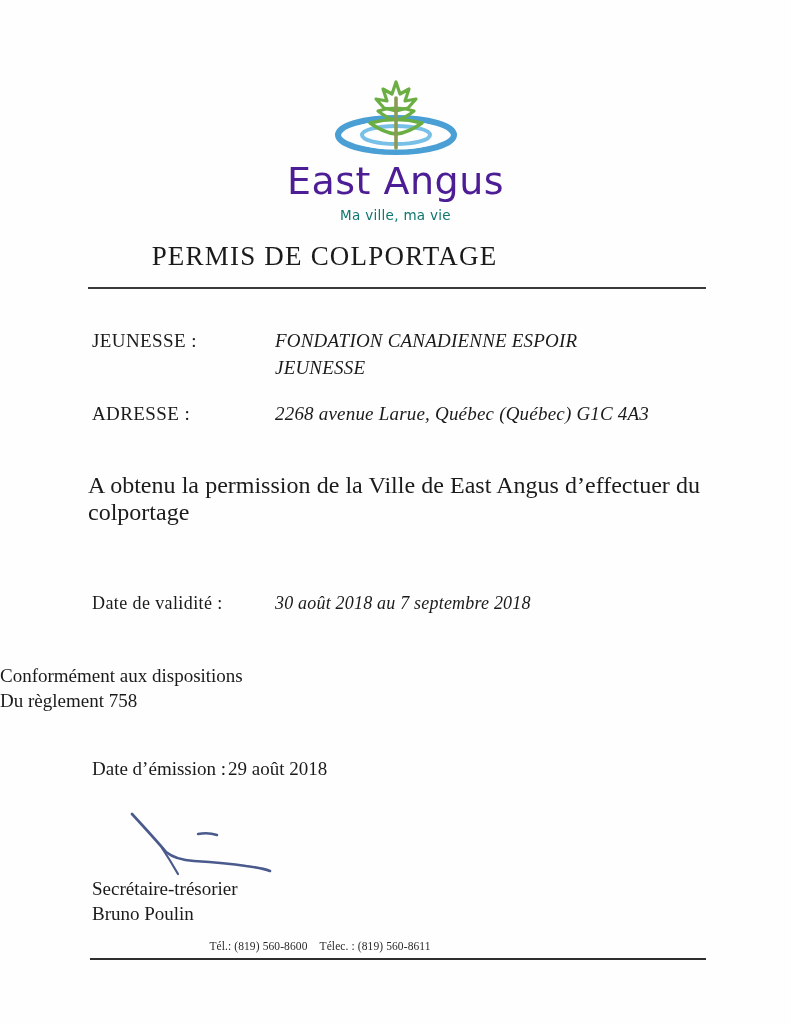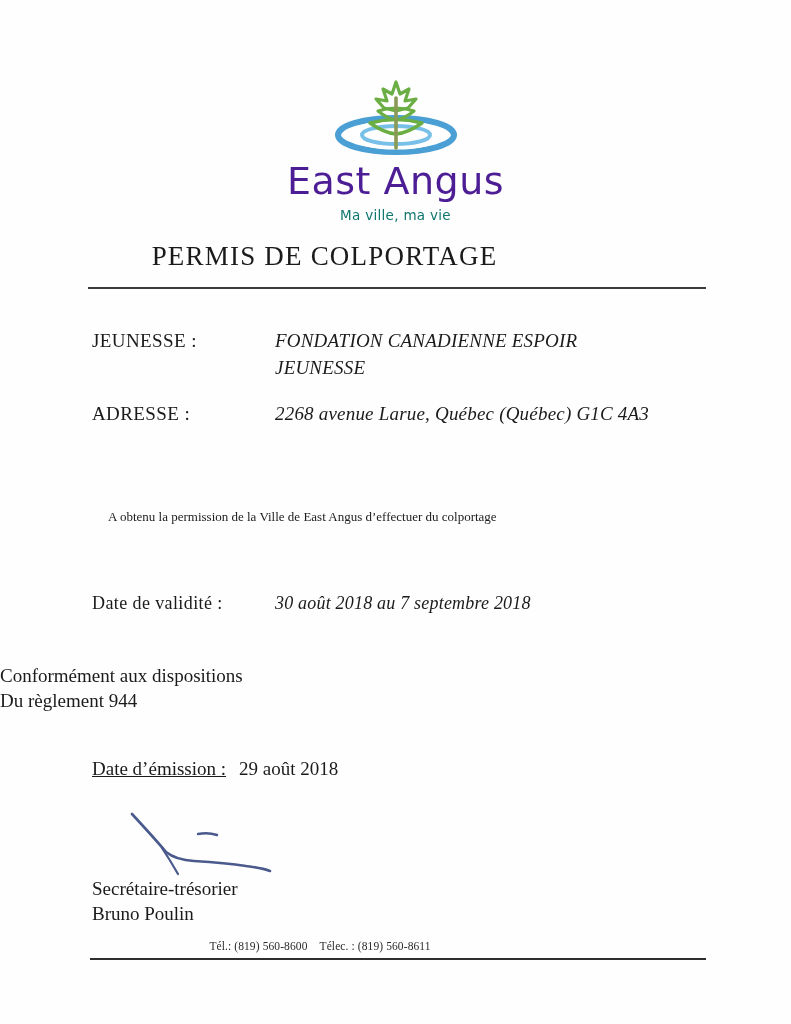--- a/index.html
+++ b/index.html
@@ -96,27 +96,26 @@
     max-width: 420px;
     letter-spacing: 0.2px;
     font-style: italic;
   }
   .field-value .line2 { display: block; }
 
   
   .body-paragraph {
     position: absolute;
     top: 472px;
-    left: 108px;
+    left: 88px;
     width: 612px;
-    font-size: 13px;
+    font-size: 24px;
     line-height: 27px;
     text-align: justify;
     text-justify: inter-word;
-    margin-top: 31px;
   }
 
   
   .validity-row {
     position: absolute;
     top: 590px;
     left: 92px;
     width: 620px;
     font-size: 18px;
     line-height: 27px;
@@ -136,21 +135,21 @@
   .regulation-block span { display: block; }
 
   
   .issue-row {
     position: absolute;
     top: 755px;
     left: 92px;
     font-size: 19px;
     line-height: 27px;
   }
-  .issue-row .issue-label { margin-right: 13px; text-decoration: underline; }
+  .issue-row .issue-label { margin-right: 2px; }
 
   
   .signature-area {
     position: absolute;
     top: 808px;
     left: 118px;
     width: 180px;
     height: 72px;
   }
   .signature-svg { display: block; width: 180px; height: 72px; }
@@ -217,21 +216,21 @@
   </div>
 
   <div class="body-paragraph">A obtenu la permission de la Ville de East Angus d’effectuer du colportage</div>
 
   <div class="validity-row">
     <span class="field-label">Date de validité :</span><span class="field-value">30 août 2018 au 7 septembre 2018</span>
   </div>
 
   <div class="regulation-block">
     <span>Conformément aux dispositions</span>
-    <span>Du règlement 944</span>
+    <span>Du règlement 758</span>
   </div>
 
   <div class="issue-row">
     <span class="issue-label">Date d’émission :</span><span>29 août 2018</span>
   </div>
 
   <div class="signature-area">
     <svg class="signature-svg" viewBox="0 0 180 72">
       <path d="M14 6 Q38 32 48 44 Q58 52 76 53 Q108 55 128 58 Q144 60 152 63" fill="none" stroke="#4a5a8c" stroke-width="2.6" stroke-linecap="round"></path>
       <path d="M44 40 Q52 52 60 66" fill="none" stroke="#4a5a8c" stroke-width="2.2" stroke-linecap="round"></path>

